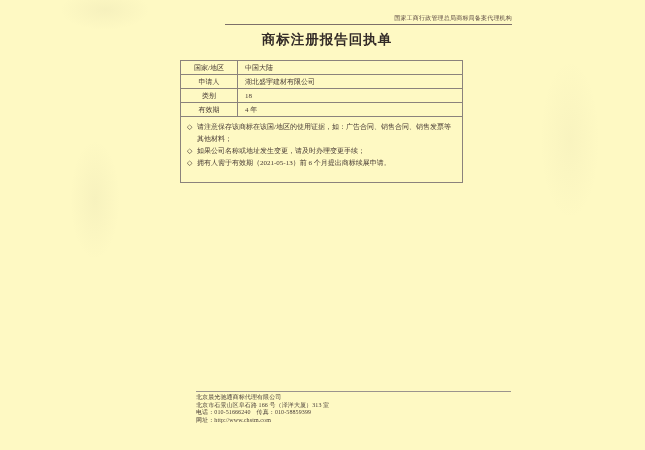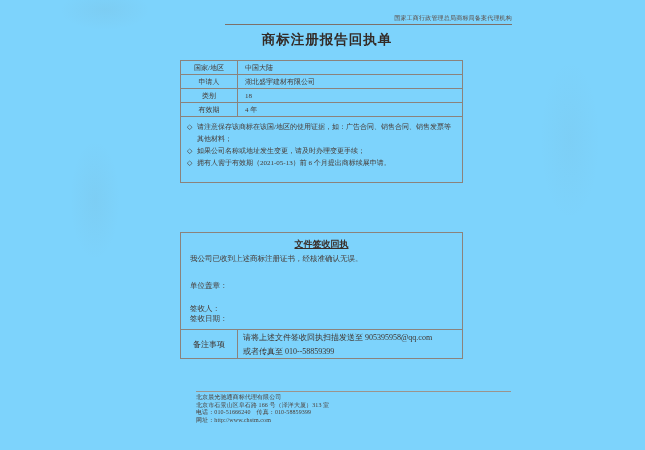--- a/index.html
+++ b/index.html
@@ -1,17 +1,17 @@
 <!DOCTYPE html>
 <html><head>
 <meta charset="utf-8">
 <style>
   html,body{margin:0;padding:0;background:#ffffff;}
   .screen{
-    position:relative;width:645px;height:450px;background:#7dd3fc;overflow:hidden;
+    position:relative;width:645px;height:450px;background:#fef9c3;overflow:hidden;
     font-family:"Liberation Serif","DejaVu Serif",serif;color:#3c332e;
   }
   
   .smudge{position:absolute;border-radius:50%;pointer-events:none;}
   .smudge.a{left:60px;top:-10px;width:90px;height:40px;background:radial-gradient(closest-side,rgba(120,110,100,0.06),rgba(120,110,100,0));}
   .smudge.b{left:70px;top:140px;width:50px;height:120px;background:radial-gradient(closest-side,rgba(120,110,100,0.05),rgba(120,110,100,0));}
   .smudge.c{left:540px;top:60px;width:60px;height:160px;background:radial-gradient(closest-side,rgba(120,110,100,0.04),rgba(120,110,100,0));}
 
   .tagline{
     position:absolute;left:225px;top:14px;width:287px;text-align:right;
@@ -108,36 +108,20 @@
           <span class="note-text">如果公司名称或地址发生变更，请及时办理变更手续；</span>
         </div>
         <div class="note-line">
           <span class="note-bullet">◇</span>
           <span class="note-text">拥有人需于有效期（2021-05-13）前 6 个月提出商标续展申请。</span>
         </div>
       </div>
     </div>
   </div>
 
-  <div class="box">
-    <div class="box-title">
-      <span class="u">文件签收回执</span>
-    </div>
-    <div class="box-statement">我公司已收到上述商标注册证书，经核准确认无误。</div>
-    <div class="box-stamp">单位盖章：</div>
-    <div class="box-signer">签收人：</div>
-    <div class="box-signdate">签收日期：</div>
-    <div class="remark">
-      <div class="remark-lbl">备注事项</div>
-      <div class="remark-body">
-        <div>请将上述文件签收回执扫描发送至 905395958@qq.com</div>
-        <div>或者传真至 010--58859399</div>
-      </div>
-    </div>
-  </div>
 
   <div class="footer">
     <div>北京晨光驰通商标代理有限公司</div>
     <div>北京市石景山区阜石路 166 号（泽洋大厦）313 室</div>
     <div>电话：010-51666240　传真：010-58859399</div>
     <div>网址：http://www.chstm.com</div>
   </div>
 </div>
 
 </body></html>

